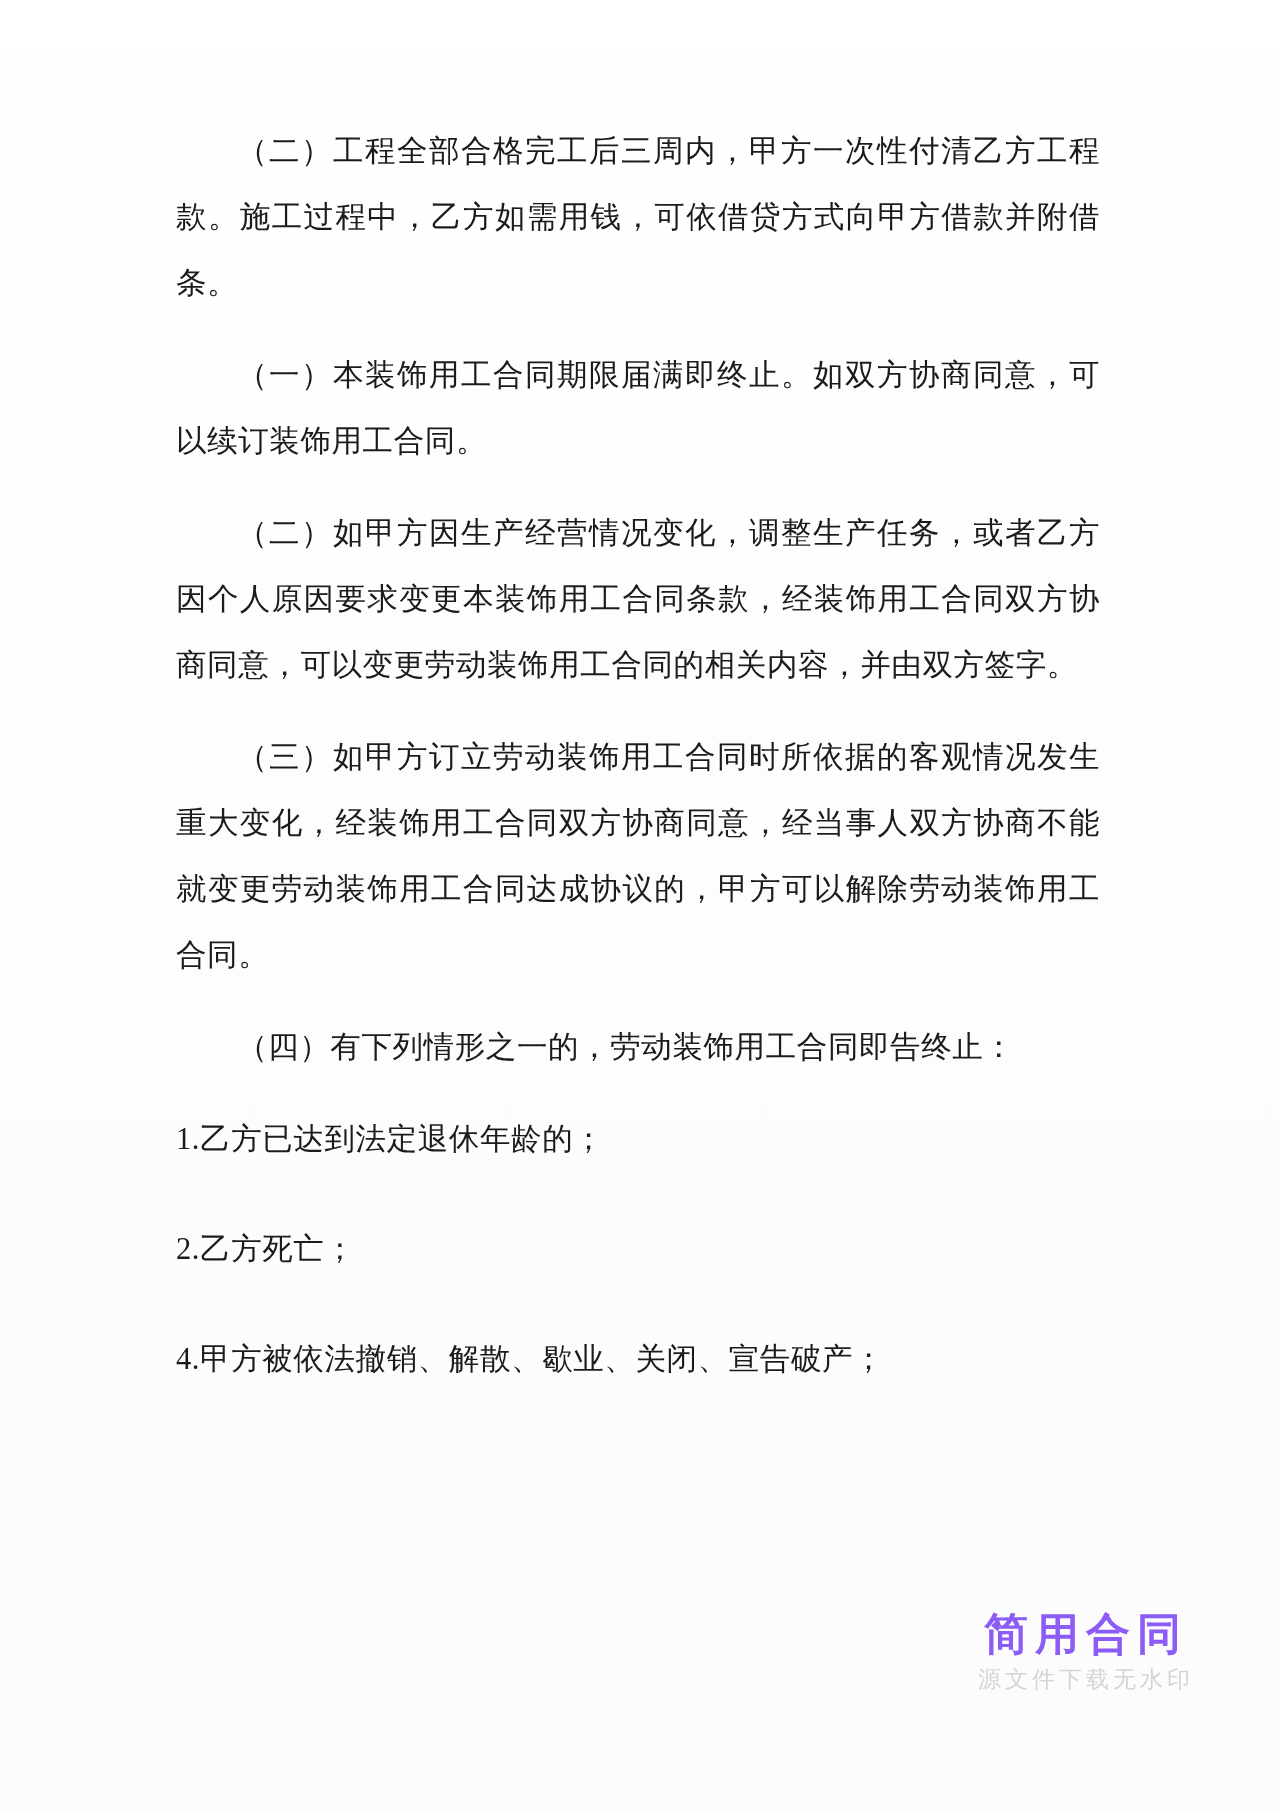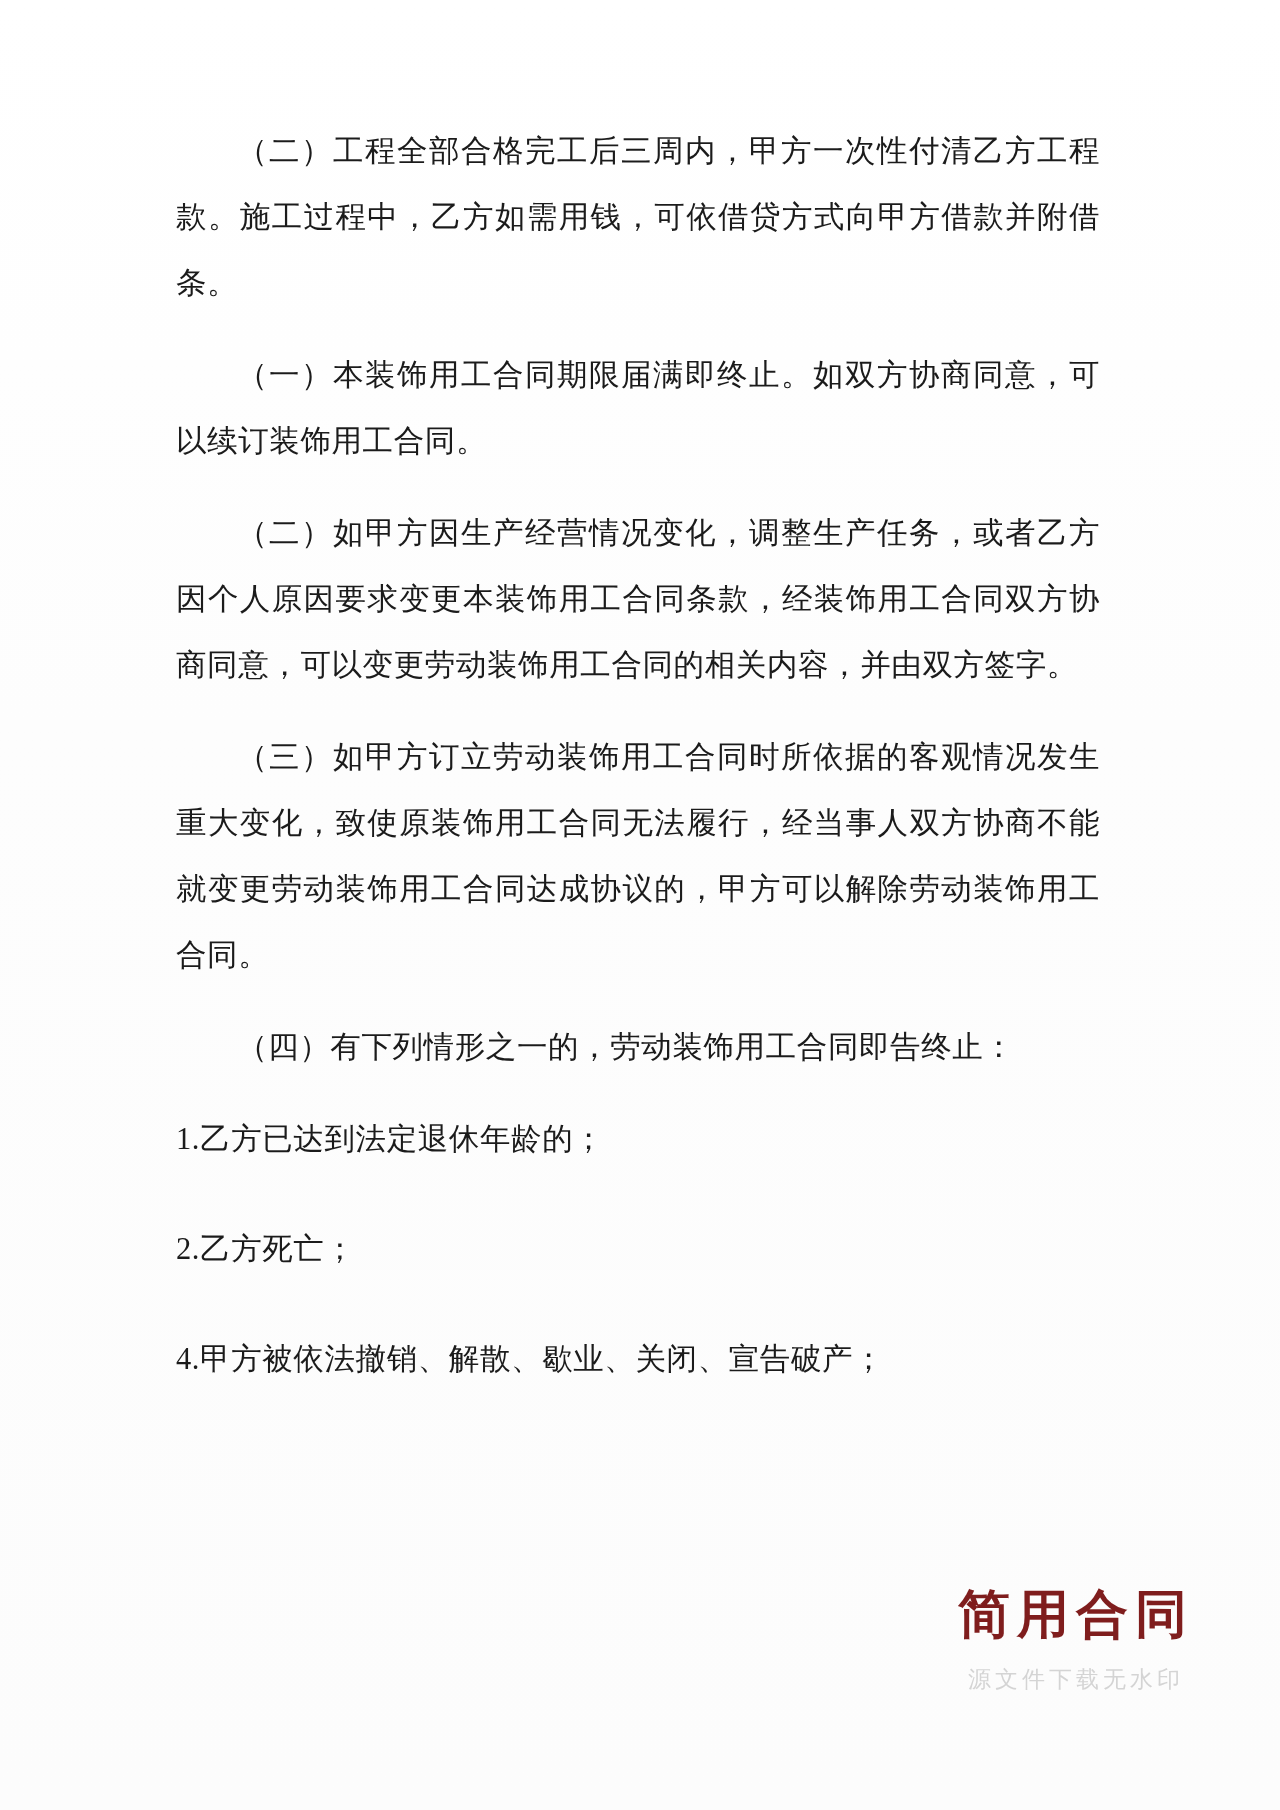--- a/index.html
+++ b/index.html
@@ -65,28 +65,28 @@
     position: absolute;
     right: 86px;
     bottom: 118px;
     z-index: 3;
     text-align: center;
     pointer-events: none;
     user-select: none;
   }
   .wm-main {
     font-family: "Liberation Sans", "DejaVu Sans", sans-serif;
-    font-size: 52px;
+    font-size: 44px;
     font-weight: 700;
     letter-spacing: 7px;
-    color: #7f1d1d;
+    color: #8b5cf6;
     line-height: 1.05;
   }
   .wm-sub {
-    margin-top: 25px;
+    margin-top: 10px;
     font-family: "Liberation Sans", "DejaVu Sans", sans-serif;
     font-size: 23px;
     font-weight: 400;
     letter-spacing: 4px;
     color: #d4d4d4;
     line-height: 1.1;
   }
 </style>
 </head>
 <body>
@@ -94,21 +94,21 @@
 <div class="page">
   <div class="doc-body">
 
     <p class="para indent">（二）工程全部合格完工后三周内，甲方一次性付清乙方工程款。施工过程中，乙方如需用钱，可依借贷方式向甲方借款并附借条。</p>
 
 
     <p class="para indent">（一）本装饰用工合同期限届满即终止。如双方协商同意，可以续订装饰用工合同。</p>
 
     <p class="para indent">（二）如甲方因生产经营情况变化，调整生产任务，或者乙方因个人原因要求变更本装饰用工合同条款，经装饰用工合同双方协商同意，可以变更劳动装饰用工合同的相关内容，并由双方签字。</p>
 
-    <p class="para indent">（三）如甲方订立劳动装饰用工合同时所依据的客观情况发生重大变化，致使原装饰用工合同无法履行，经当事人双方协商不能就变更劳动装饰用工合同达成协议的，甲方可以解除劳动装饰用工合同。</p>
+    <p class="para indent">（三）如甲方订立劳动装饰用工合同时所依据的客观情况发生重大变化，经装饰用工合同双方协商同意，经当事人双方协商不能就变更劳动装饰用工合同达成协议的，甲方可以解除劳动装饰用工合同。</p>
 
     <p class="para indent">（四）有下列情形之一的，劳动装饰用工合同即告终止：</p>
 
     <p class="para item">1.乙方已达到法定退休年龄的；</p>
     <p class="para item">2.乙方死亡；</p>
     <p class="para item">4.甲方被依法撤销、解散、歇业、关闭、宣告破产；</p>
 
   </div>
 
   <div class="watermark">

